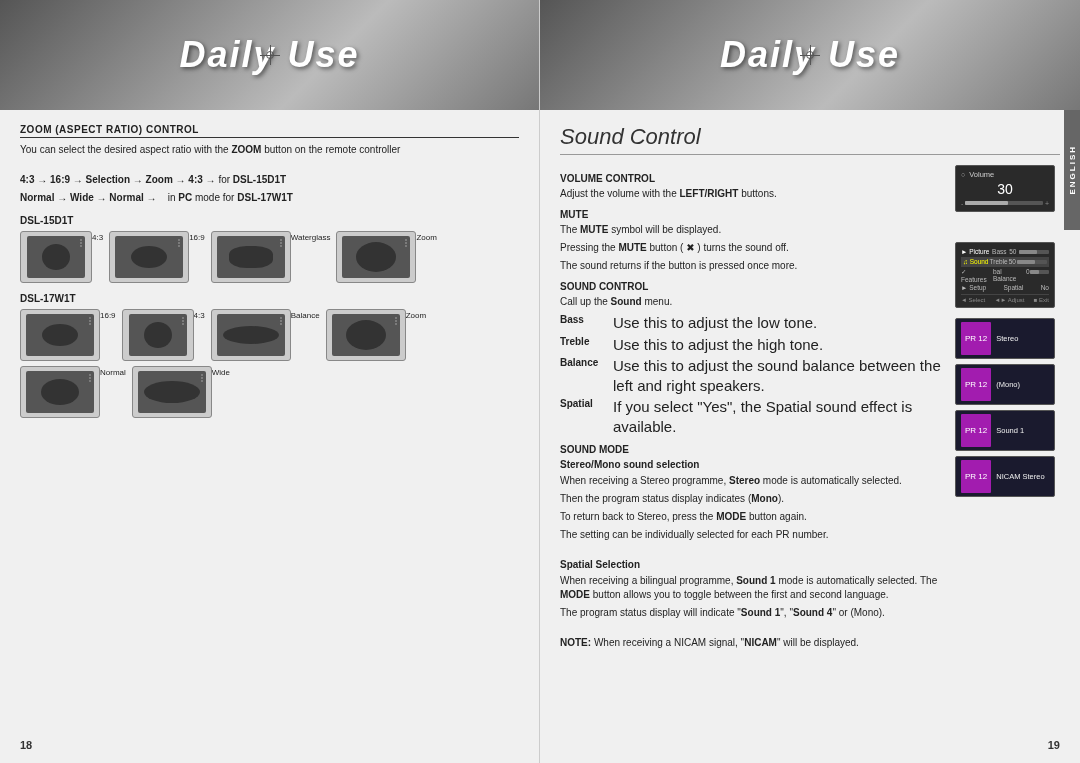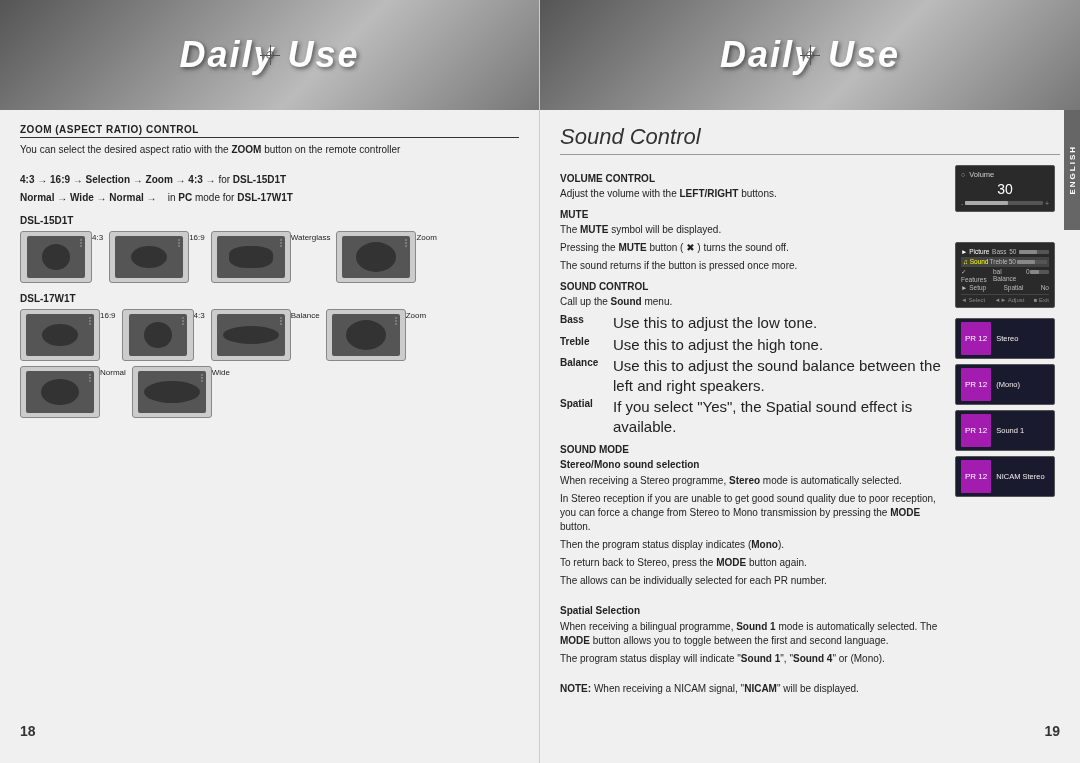--- a/index.html
+++ b/index.html
@@ -173,22 +173,22 @@
     }
     .tv-dot {
       width: 2px;
       height: 2px;
       background: #888;
       border-radius: 50%;
     }
     
     .page-number {
       position: absolute;
-      bottom: 24px;
-      font-size: 14px;
+      bottom: 12px;
+      font-size: 11px;
       font-weight: bold;
       color: #333;
     }
     .page-number.left { left: 20px; }
     .page-number.right { right: 20px; }
     
     .right-content {
       padding: 14px 20px 14px 20px;
       height: calc(763px - 110px - 30px);
       position: relative;
@@ -562,24 +562,23 @@
             <div class="sc-row">
               <span class="sc-term">Spatial</span>
               <span class="sc-def">If you select "Yes", the Spatial sound effect is available.</span>
             </div>
           </div>
 
           
           <div class="subsection-title">SOUND MODE</div>
           <p style="font-size:10px;font-weight:bold;margin-bottom:2px;">Stereo/Mono sound selection</p>
           <p>When receiving a Stereo programme, <span class="bold">Stereo</span> mode is automatically selected.</p>
-          <p>In Stereo reception if you are unable to get good sound quality due to poor reception, you can force a change from Stereo to Mono transmission by pressing the <span class="bold">MODE</span> button.</p>
           <p>Then the program status display indicates (<span class="bold">Mono</span>).</p>
           <p>To return back to Stereo, press the <span class="bold">MODE</span> button again.</p>
-          <p>The allows can be individually selected for each PR number.</p>
+          <p>The setting can be individually selected for each PR number.</p>
           <br>
           <p style="font-size:10px;font-weight:bold;margin-bottom:2px;">Spatial Selection</p>
           <p>When receiving a bilingual programme, <span class="bold">Sound 1</span> mode is automatically selected. The <span class="bold">MODE</span> button allows you to toggle between the first and second language.</p>
           <p>The program status display will indicate "<span class="bold">Sound 1</span>", "<span class="bold">Sound 4</span>" or (Mono).</p>
           <br>
           <p><span class="bold">NOTE:</span> When receiving a NICAM signal, "<span class="bold">NICAM</span>" will be displayed.</p>
         </div>
 
         <div class="right-images">
 

